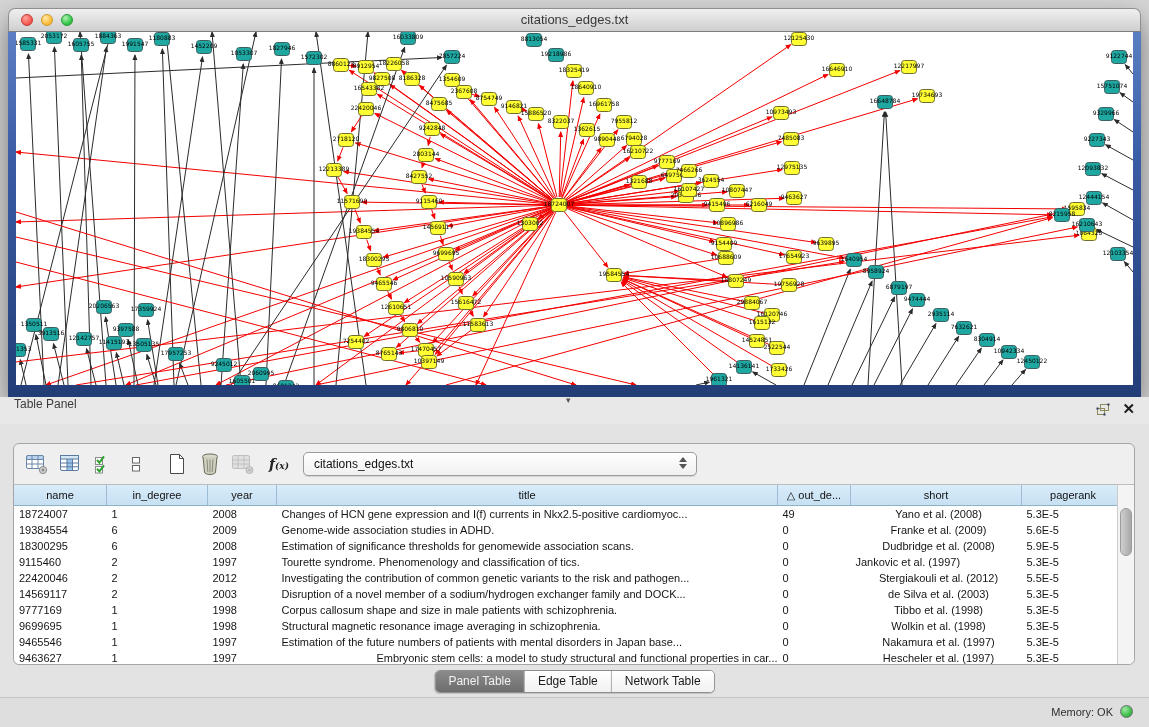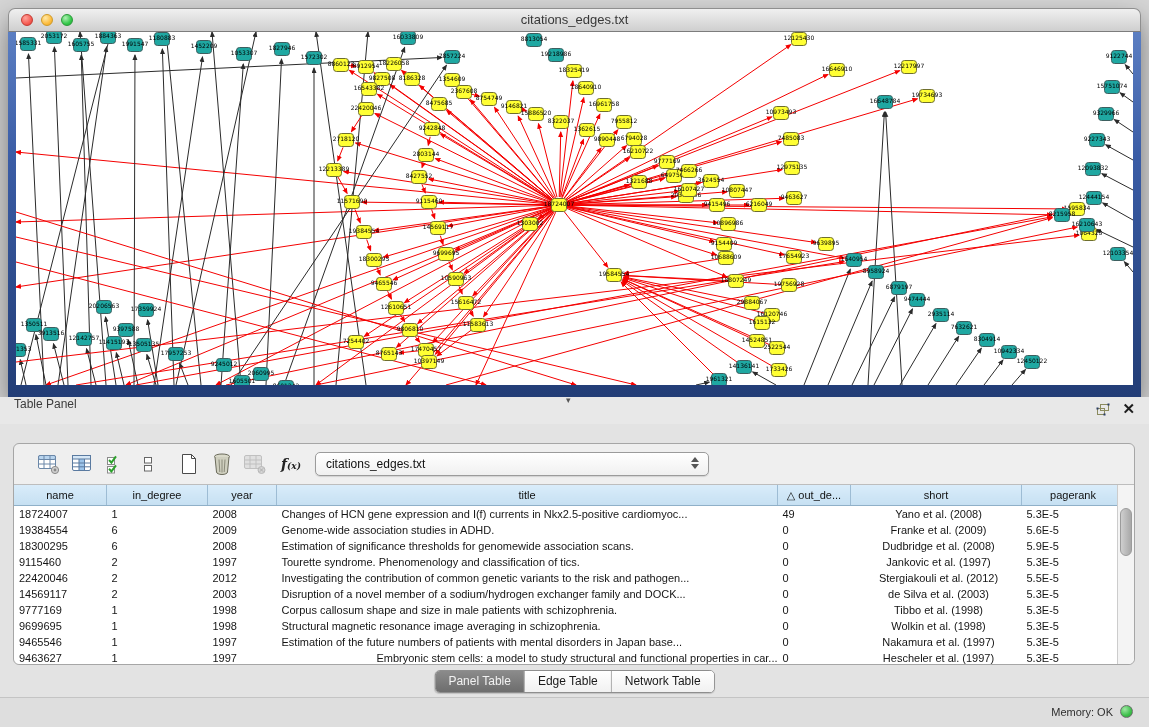--- a/index.html
+++ b/index.html
@@ -27,21 +27,21 @@
   
   .table-panel{position:absolute;left:0;top:397px;width:1149px;height:330px;background:#e3e3e3;}
   .panel-header{position:relative;height:27px;background:#e8e8e8;}
   .panel-title{position:absolute;left:14px;top:0;font-size:12px;color:#3c3c3c;}
   .panel-resize{position:absolute;left:566px;top:-2px;font-size:9px;color:#555;}
   .panel-controls{position:absolute;right:14px;top:5px;display:flex;gap:12px;align-items:center;}
   .float-ic svg{display:block;}
   .close-ic{font-size:15px;font-weight:bold;color:#1d1d1d;line-height:14px;cursor:default;}
   .table-container{position:absolute;left:13px;top:46px;width:1122px;height:222px;
     background:#efefef;border:1px solid #a6a6a6;border-radius:6px;box-sizing:border-box;}
-  .toolbar{position:absolute;left:12px;top:0;right:0;height:40px;display:flex;align-items:center;padding-left:10px;}
+  .toolbar{position:absolute;left:0;top:0;right:0;height:40px;display:flex;align-items:center;padding-left:10px;}
   .tb-ic{width:26px;height:24px;margin-right:7px;display:flex;align-items:center;justify-content:center;}
   .tb-ic svg{display:block;}
   .tb-ic.disabled{opacity:.55;}
   .fx{font-family:"DejaVu Serif",serif;font-style:italic;font-weight:bold;font-size:14px;color:#222;margin:0 14px 0 6px;}
   .fx small{font-size:9px;font-weight:bold;}
   .combo{position:relative;width:392px;height:22px;border:1px solid #9b9b9b;border-radius:5px;
     background:linear-gradient(#ffffff,#f0f0f0);box-shadow:0 1px 1px rgba(0,0,0,.12);
     display:flex;align-items:center;}
   .combo-text{padding-left:10px;font-size:12px;color:#111;}
   .combo-arrows{position:absolute;right:9px;top:4px;display:flex;flex-direction:column;gap:2px;}
@@ -920,21 +920,21 @@
               <td style="text-align: left;">0</td>
               <td style="text-align: center;">Dudbridge et al. (2008)</td>
               <td style="text-align: left;">5.9E-5</td>
             </tr>
             <tr>
               <td style="text-align: left;">9115460</td>
               <td style="text-align: left;">2</td>
               <td style="text-align: left;">1997</td>
               <td style="text-align: left;">Tourette syndrome. Phenomenology and classification of tics.</td>
               <td style="text-align: left;">0</td>
-              <td style="text-align: center;">Jankovic et al. (1997)</td>
+              <td style="text-align: left;">Jankovic et al. (1997)</td>
               <td style="text-align: left;">5.3E-5</td>
             </tr>
             <tr>
               <td style="text-align: left;">22420046</td>
               <td style="text-align: left;">2</td>
               <td style="text-align: left;">2012</td>
               <td style="text-align: left;">Investigating the contribution of common genetic variants to the risk and pathogen...</td>
               <td style="text-align: left;">0</td>
               <td style="text-align: center;">Stergiakouli et al. (2012)</td>
               <td style="text-align: left;">5.5E-5</td>

